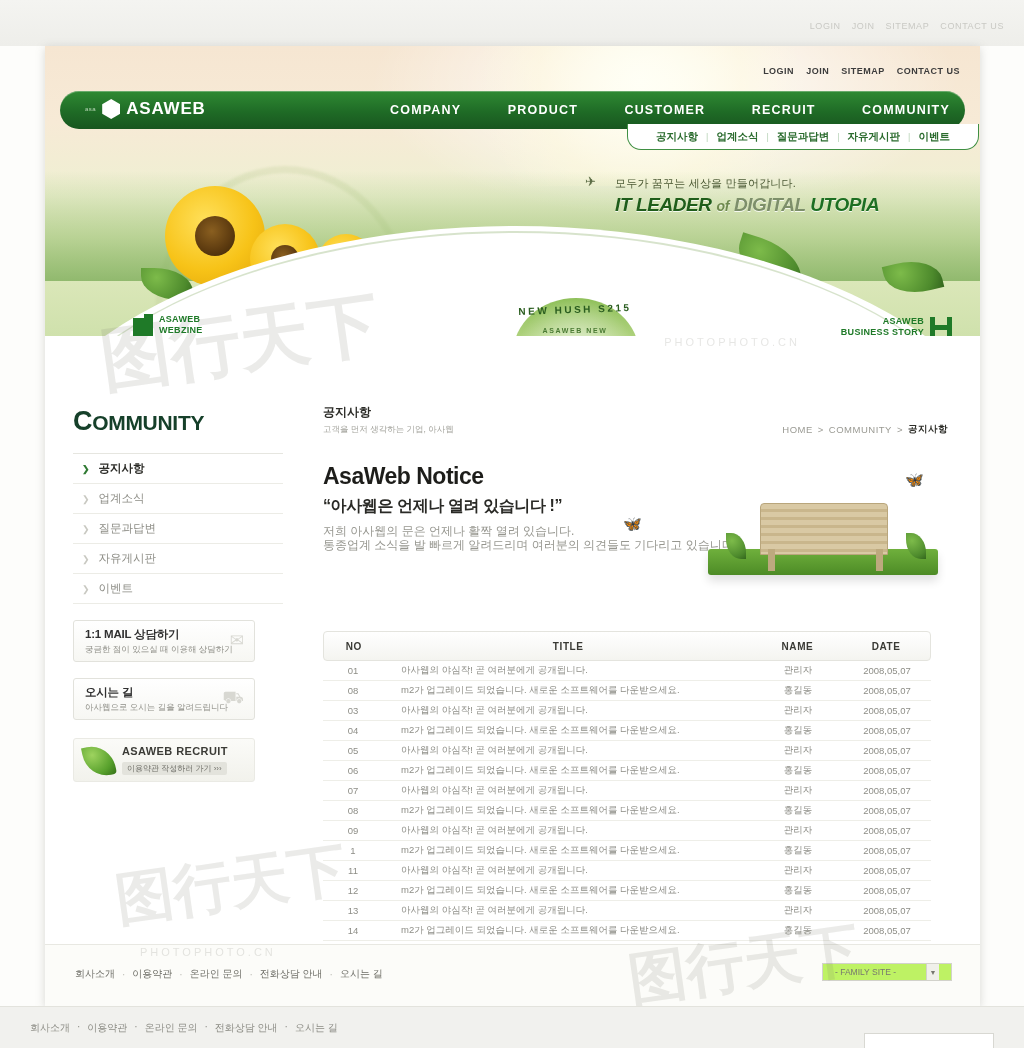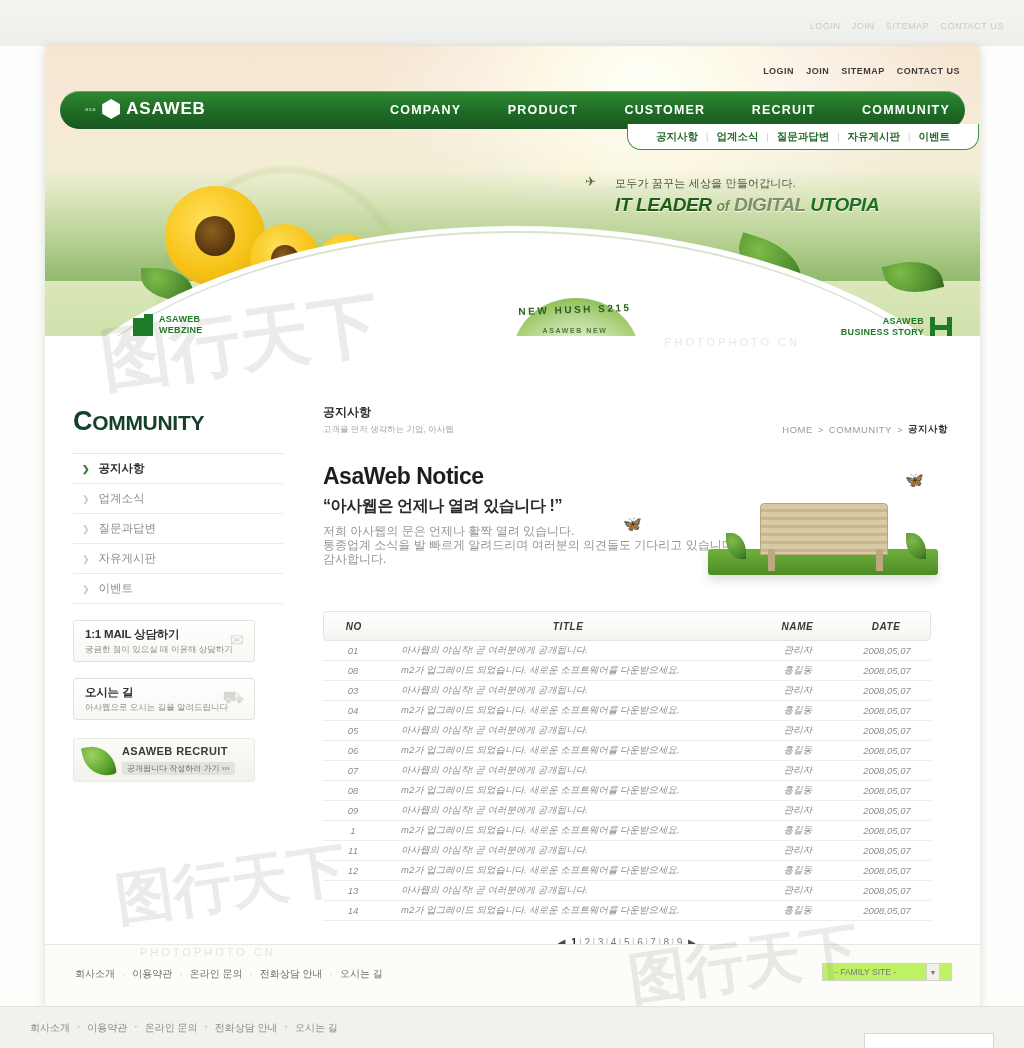--- a/index.html
+++ b/index.html
@@ -256,21 +256,21 @@
     position: absolute; left: 62px; bottom: 34px; width: 128px; height: 52px;
     background: repeating-linear-gradient(180deg,#d9c9a4 0 5px,#c9b68c 5px 8px);
     border: 1px solid #b9a67c; border-radius: 4px 4px 0 0;
   }
   .bench-leg { position: absolute; bottom: 18px; width: 7px; height: 22px; background: #bda97e; }
   .butterfly { position: absolute; font-size: 15px; }
   .bf1 { left: 300px; top: 52px; color: #c9a227; }
   .bf2 { right: 24px; top: 2px; color: #c9a227; }
 
   
-  .tbl { margin-top: 8px; width: 608px; font-style: italic; }
+  .tbl { margin-top: 28px; width: 608px; }
   .tbl-head {
     display: flex; align-items: center; height: 30px;
     background: linear-gradient(180deg,#ffffff 0%,#f4f4f0 100%);
     border: 1px solid #e4e4de; border-radius: 4px;
     font-size: 10px; font-weight: bold; color: #3a3a35; letter-spacing: .6px;
   }
   .tbl-row {
     display: flex; align-items: center; height: 20px;
     border-bottom: 1px solid #eeeee8;
     font-size: 9.5px; color: #8e8e87;
@@ -491,21 +491,21 @@
         <div class="promo">
           <div class="t">오시는 길</div>
           <div class="d">아사웹으로 오시는 길을 알려드립니다</div>
           <div class="ic">⛟</div>
         </div>
 
         <div class="recruit">
           <div class="recruit-leaf"></div>
           <div>
             <div class="rt">ASAWEB RECRUIT</div>
-            <div class="rb">공개됩니다 작성하러 가기 ›››</div>
+            <div class="rb">이용약관 작성하러 가기 ›››</div>
           </div>
         </div>
       </div>
 
       <div class="main">
         <div class="page-head">
           <div class="ph-left">
             <div class="ph-title">공지사항</div>
             <div class="ph-sub">고객을 먼저 생각하는 기업, 아사웹</div>
           </div>
@@ -517,21 +517,20 @@
             <span class="cur">공지사항</span>
           </div>
         </div>
 
         <div class="notice-block">
           <div class="nb-h1">AsaWeb Notice</div>
           <div class="nb-h2">“아사웹은 언제나 열려 있습니다 !”</div>
           <div class="nb-p">
             <div>저희 아사웹의 문은 언제나 활짝 열려 있습니다.</div>
             <div>통종업계 소식을 발 빠르게 알려드리며 여러분의 의견들도 기다리고 있습니다.</div>
-            <div>감사합니다.</div>
           </div>
           <div class="butterfly bf1">🦋</div>
           <div class="bench">
             <div class="bench-grass"></div>
             <div class="bench-seat"></div>
             <div class="bench-leg" style="left:70px;"></div>
             <div class="bench-leg" style="left:178px;"></div>
             <div class="leaf" style="left:28px;bottom:30px;width:20px;height:26px;"></div>
             <div class="leaf" style="right:22px;bottom:30px;width:20px;height:26px;"></div>
             <div class="butterfly bf2">🦋</div>

